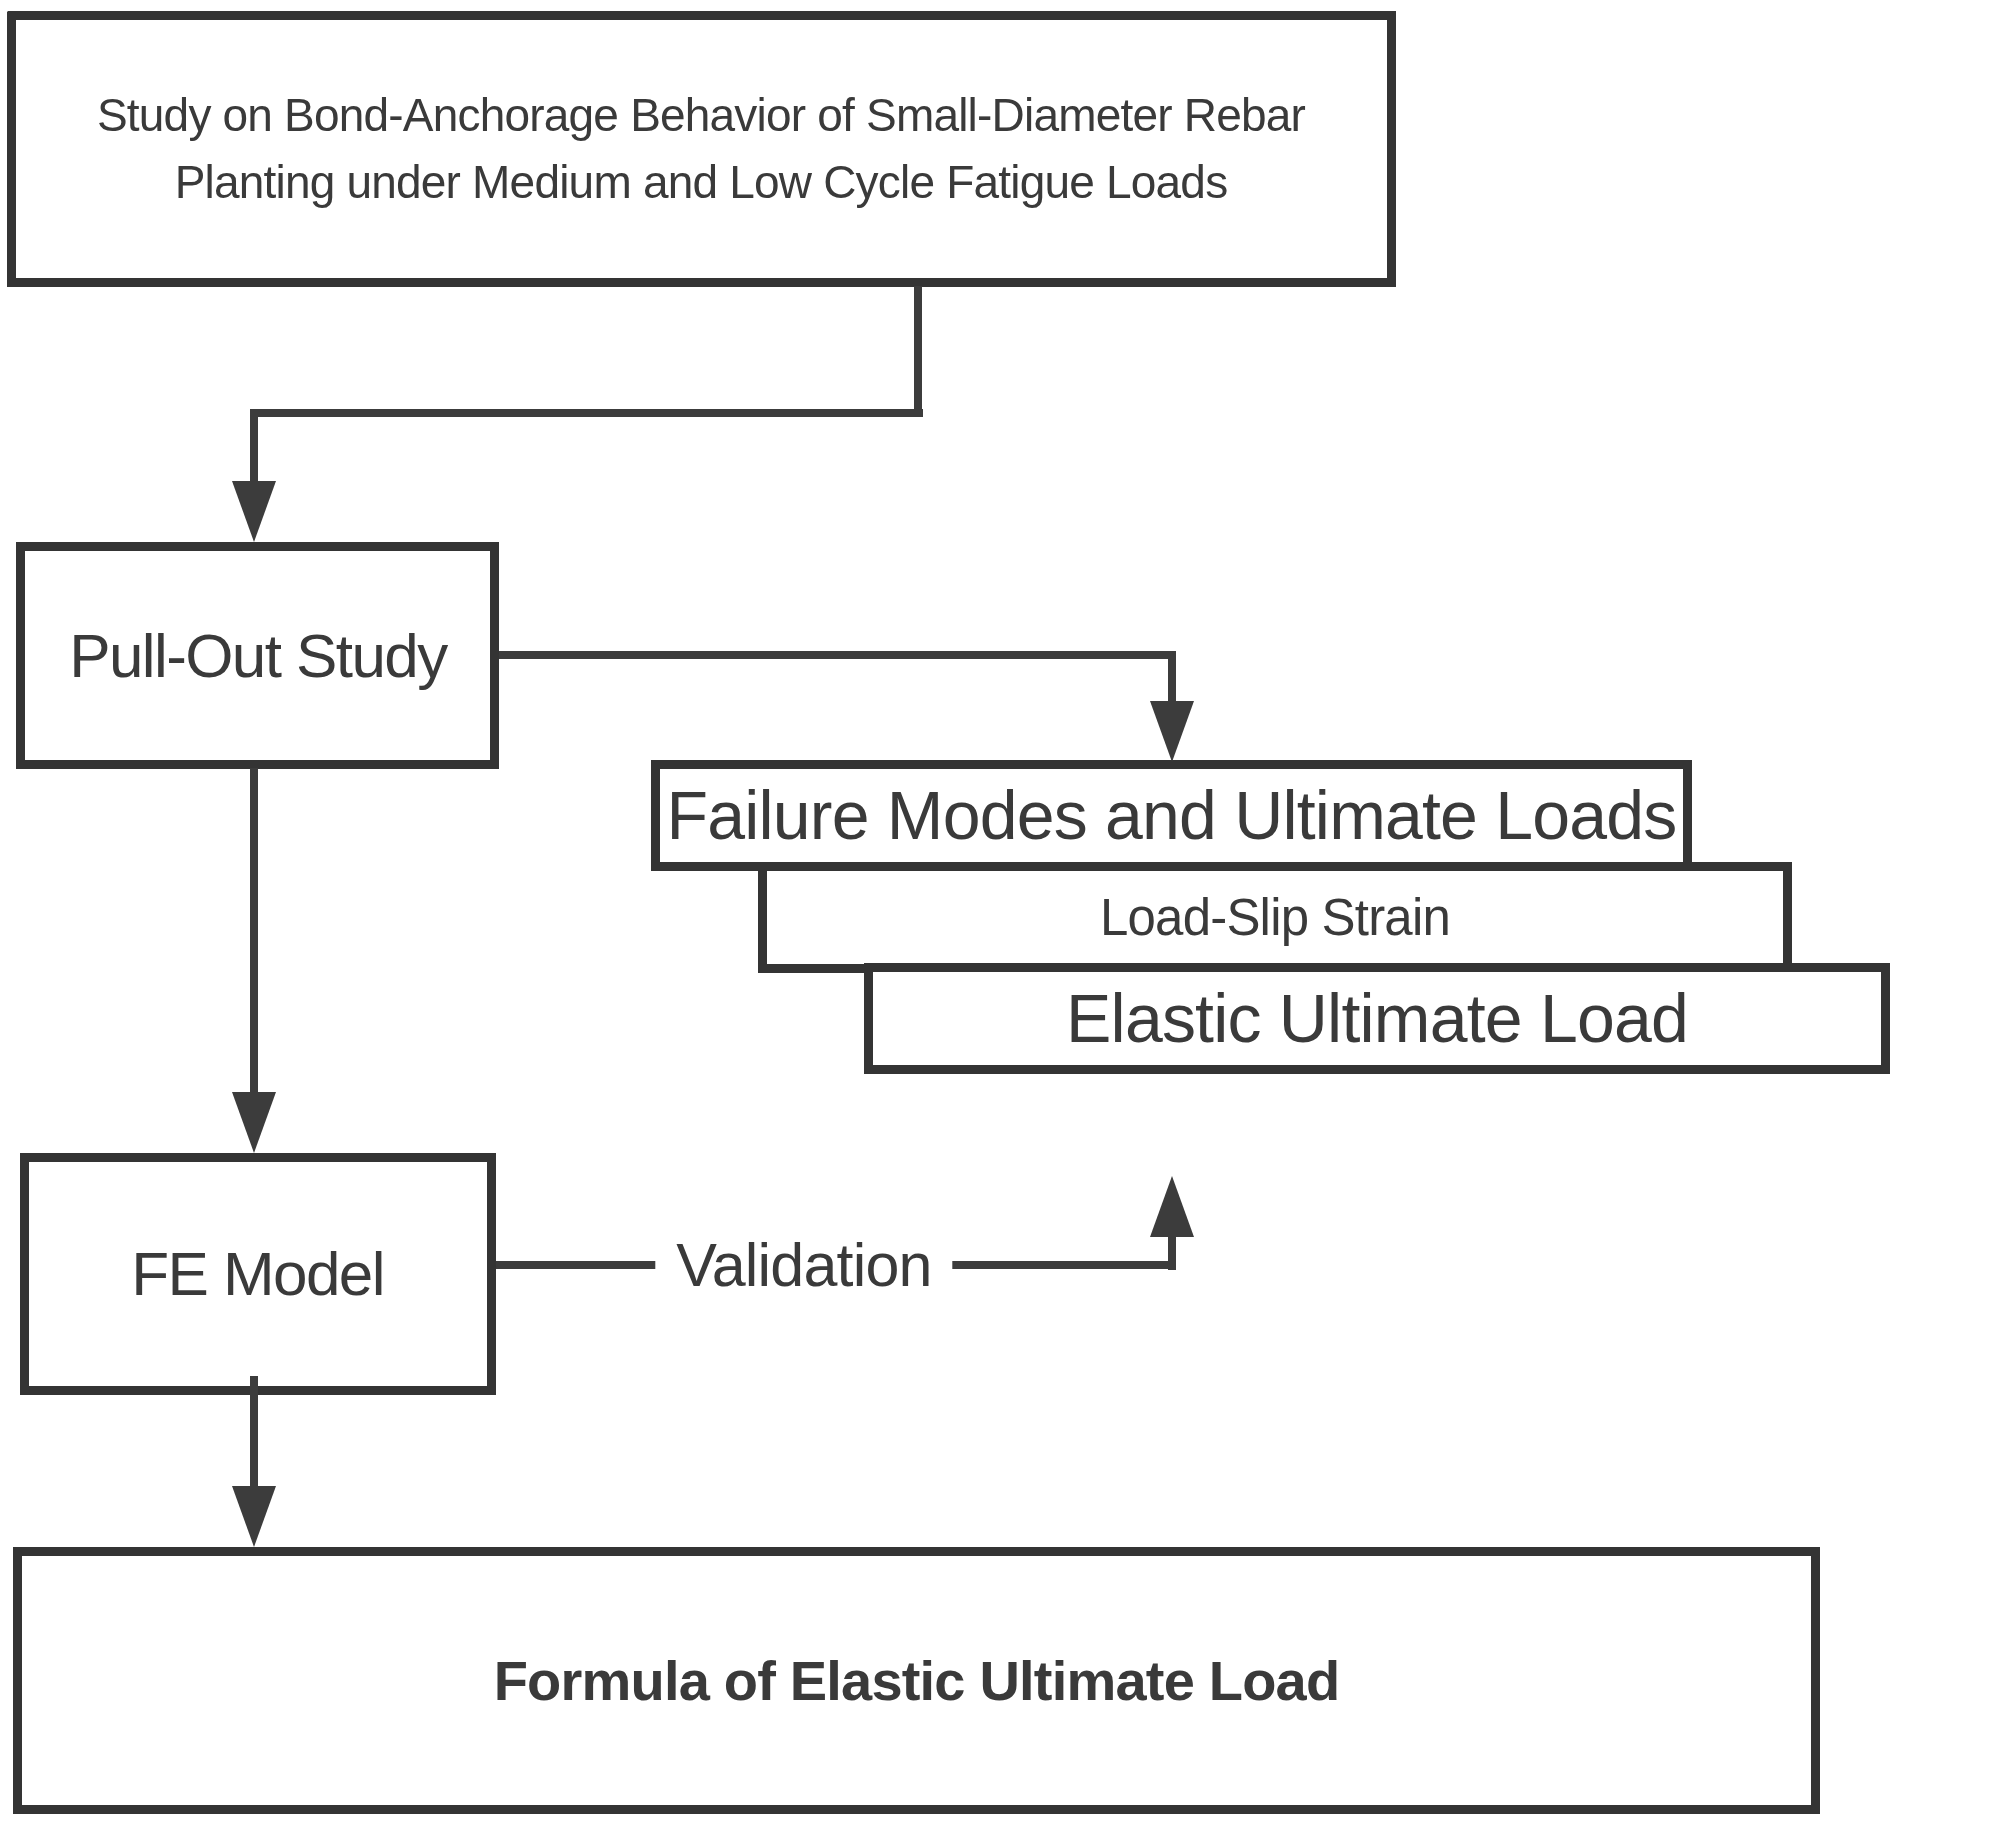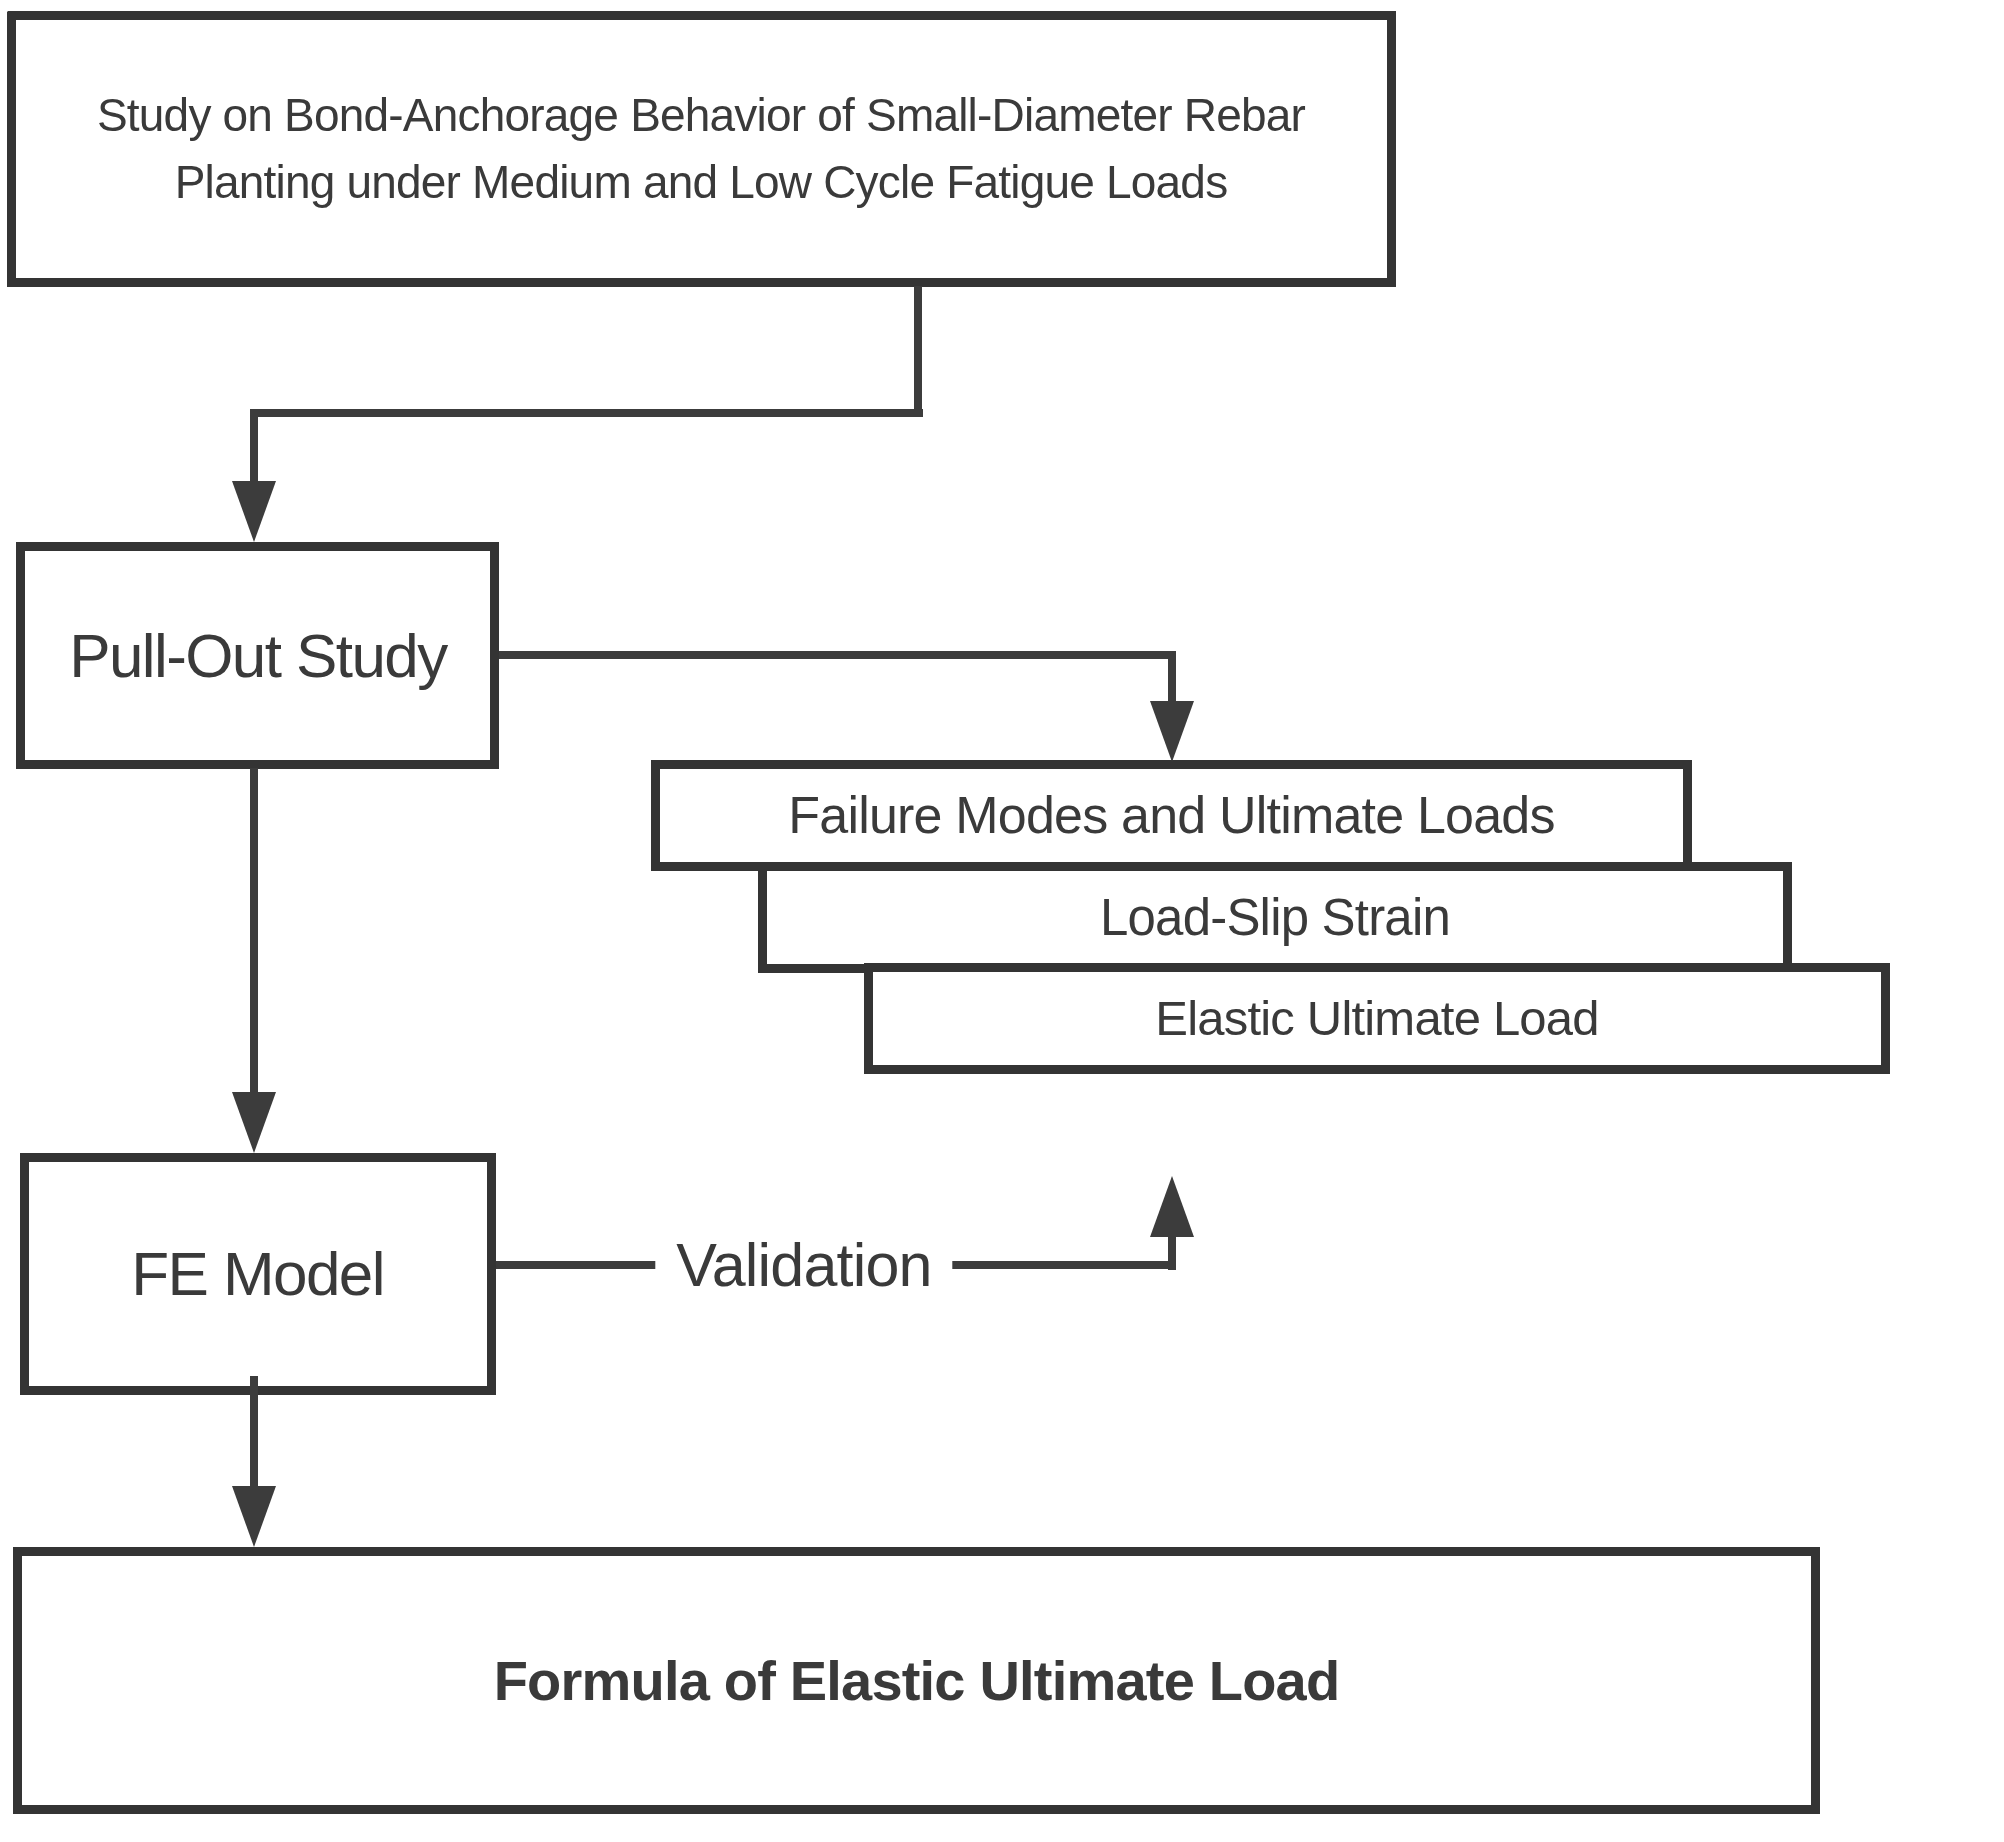--- a/index.html
+++ b/index.html
@@ -25,23 +25,23 @@
     background:var(--bg);
     display:flex;align-items:center;justify-content:center;
     text-align:center;
     line-height:1.45;
   }
   
   #title-box   {left:8;    top:13;   width:1389px;height:276px;font-size:46px;letter-spacing:-0.8px;}
   #pullout-box {left:16.4px;  top:542px; width:483px; height:227px;font-size:62px;letter-spacing:-1.6px;}
   #fe-box      {left:19.6px;  top:1153px;width:476px; height:242px;font-size:62px;letter-spacing:-1.6px;}
   #formula-box {left:13px;  top:1547px;width:1807px;height:267px;font-size:56px;letter-spacing:-0.8px;font-weight:bold;}
-  #stack-a     {left:651px; top:760px; width:1041px;height:111px;font-size:52px;letter-spacing:-0.8px;}
+  #stack-a     {left:651px; top:760px; width:1041px;height:111px;font-size:68px;letter-spacing:-0.8px;}
   #stack-b     {left:758px; top:862px;width:1034px;height:111px;font-size:51px;letter-spacing:-0.8px;}
-  #stack-c     {left:864px;top:963px;width:1026px;height:111px;font-size:49px;letter-spacing:-0.8px;}
+  #stack-c     {left:864px;top:963px;width:1026px;height:111px;font-size:68px;letter-spacing:-0.8px;}
   #stack-d     {left:966px;top:1065px;width:1023px;height:110px;font-size:51px;letter-spacing:-0.8px;}
   #title-box{left:6.5px;top:10.6px;padding:0 16.4px;}
 
   
   .h-line,.v-line{position:absolute;background:var(--line);}
   #c1-v1{left:914px;top:286px;width:8.2px;height:131px;}
   #c1-h {left:250px; top:409px;width:673px;height:8.2px;}
   #c1-v2{left:250px; top:409px;width:8.2px;height:78px;}
   #c2-h {left:499px; top:651px;width:677px;height:8.2px;}
   #c2-v {left:1168px;top:651px;width:8.2px;height:55px;}

